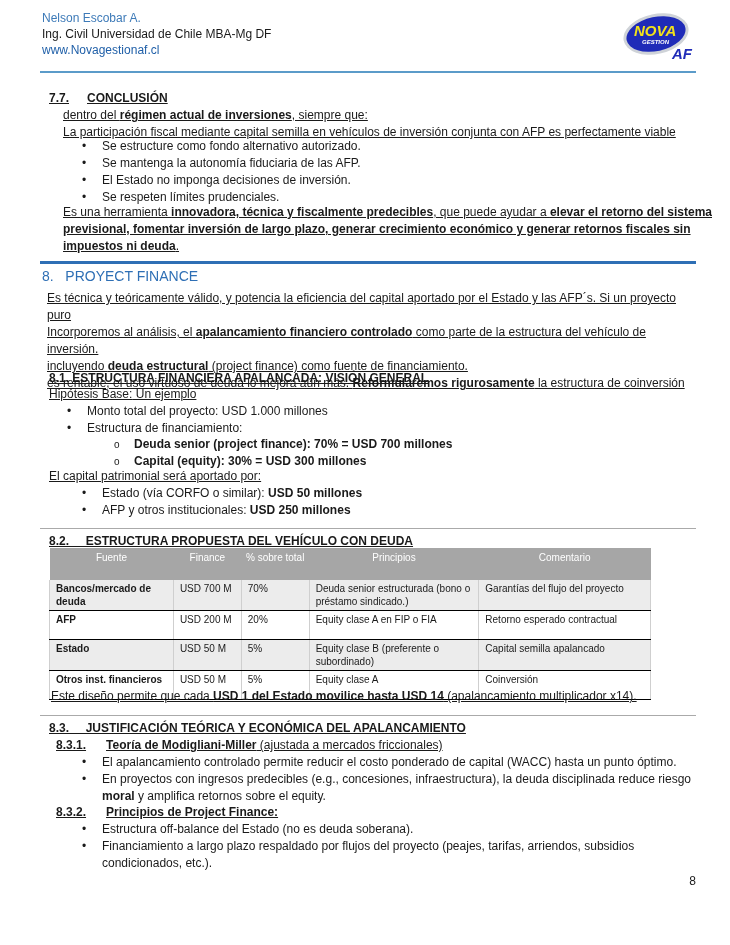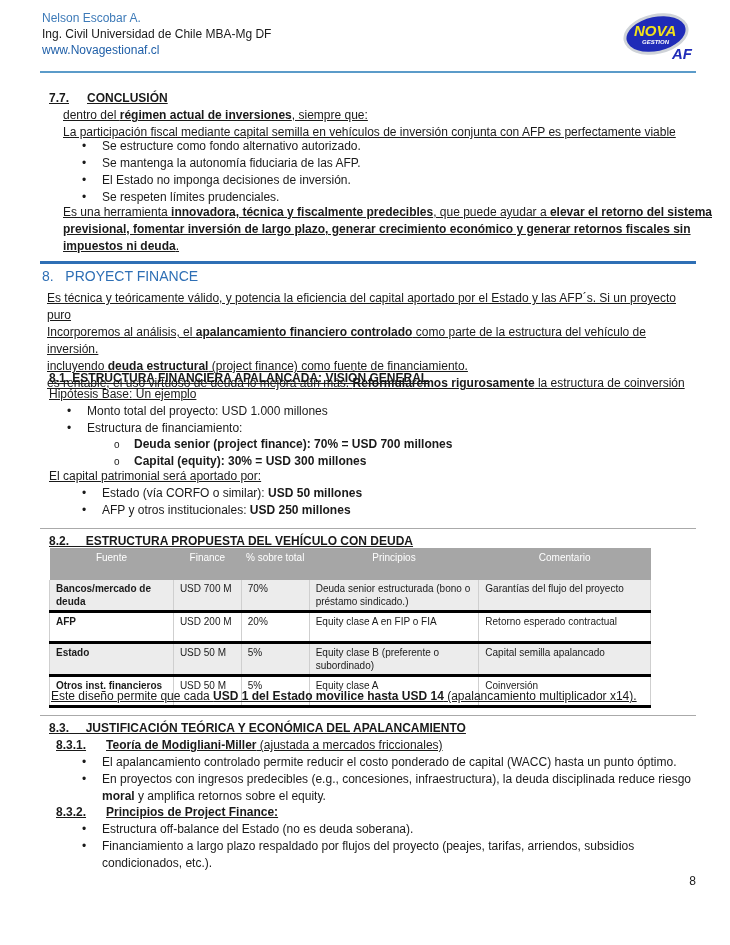--- a/index.html
+++ b/index.html
@@ -24,21 +24,21 @@
   .ocirc { position: absolute; left: -20px; top: 0; font-size: 10px; }
 
   .sec8-rule { position: absolute; left: 40px; top: 261px; width: 656px; height: 3px; background: #2e6fb5; }
   .sec8-title { position: absolute; left: 42px; top: 268px; color: #2e6fb5; font-size: 14px; }
   .thin-rule { position: absolute; left: 40px; height: 1px; background: #aaaaaa; width: 656px; }
 
   table.t { position: absolute; left: 49px; top: 548px; border-collapse: collapse; width: 602px; font-size: 10px; }
   table.t th { background: #a6a6a6; color: #ffffff; font-weight: normal; text-align: center; vertical-align: top;
                padding: 2px 0; line-height: 15px; height: 28px; }
   table.t td { padding: 2px 6px; vertical-align: top; line-height: 13px; height: 22px;
-               border-right: 1px solid #cfcfcf; border-bottom: 3px solid #000000; }
+               border-right: 1px solid #cfcfcf; border-bottom: 1px solid #000000; }
   table.t tr td:first-child { font-weight: bold; border-left: 1px solid #cfcfcf; }
   table.t tr.shade td { background: #ececec; }
   .pg { position: absolute; right: 34px; top: 874px; font-size: 12px; }
 </style>
 </head>
 <body>
 
 <div class="page">
 
   <div class="hdr">

